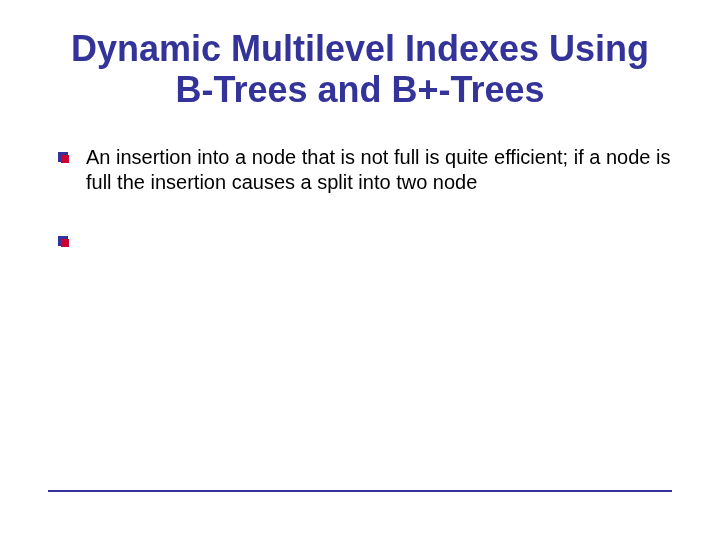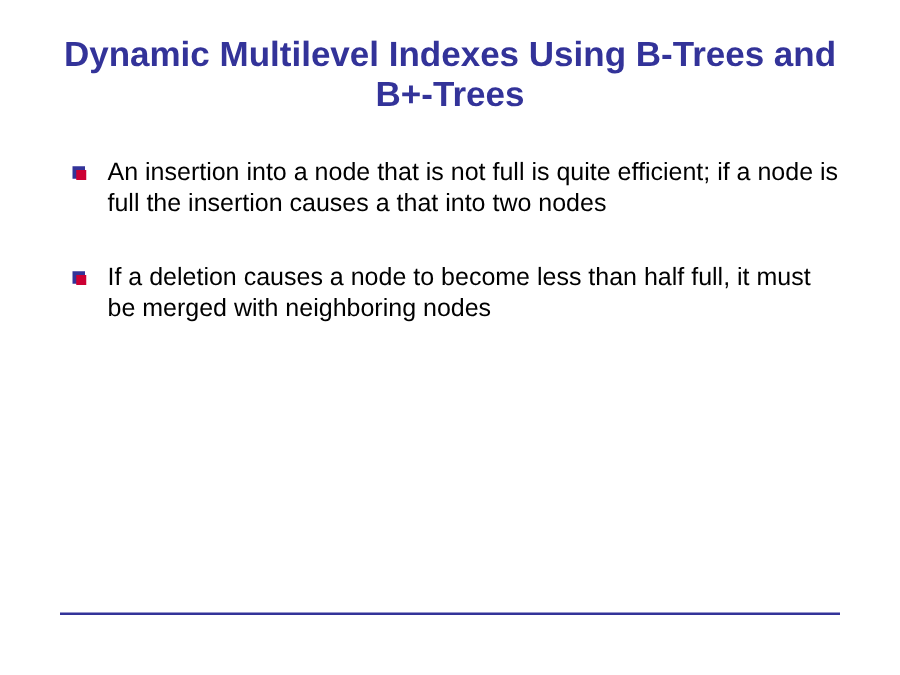--- a/index.html
+++ b/index.html
@@ -13,21 +13,21 @@
   }
   .slide {
     box-sizing: border-box;
     width: 720px;
     height: 540px;
     padding: 28px 48px 0 48px;
     position: relative;
   }
   .title {
     color: #333399;
-    font-size: 28px;
+    font-size: 36px;
     font-weight: bold;
     text-align: center;
     line-height: 1.15;
     margin: 0 0 34px 0;
   }
   .bullets {
     list-style: none;
     padding: 0 0 0 10px;
     margin: 0;
   }
@@ -75,22 +75,21 @@
 </style>
 </head>
 <body>
 
 <div class="slide">
   <h1 class="title">Dynamic Multilevel Indexes Using B-Trees and B+-Trees</h1>
 
   <ul class="bullets">
     <li>
       <span class="bullet-icon"></span>
-      <span>An insertion into a node that is not full is quite efficient; if a node is full the insertion causes a that into two nodes</span>
+      <span>An insertion into a node that is not full is quite efficient; if a node is full the insertion causes a split into two node</span>
     </li>
     <li>
       <span class="bullet-icon"></span>
-      <span>If a deletion causes a node to become less than half full, it must be merged with neighboring nodes</span>
     </li>
   </ul>
 
   <div class="footer-line"></div>
 </div>
 
 </body></html>

